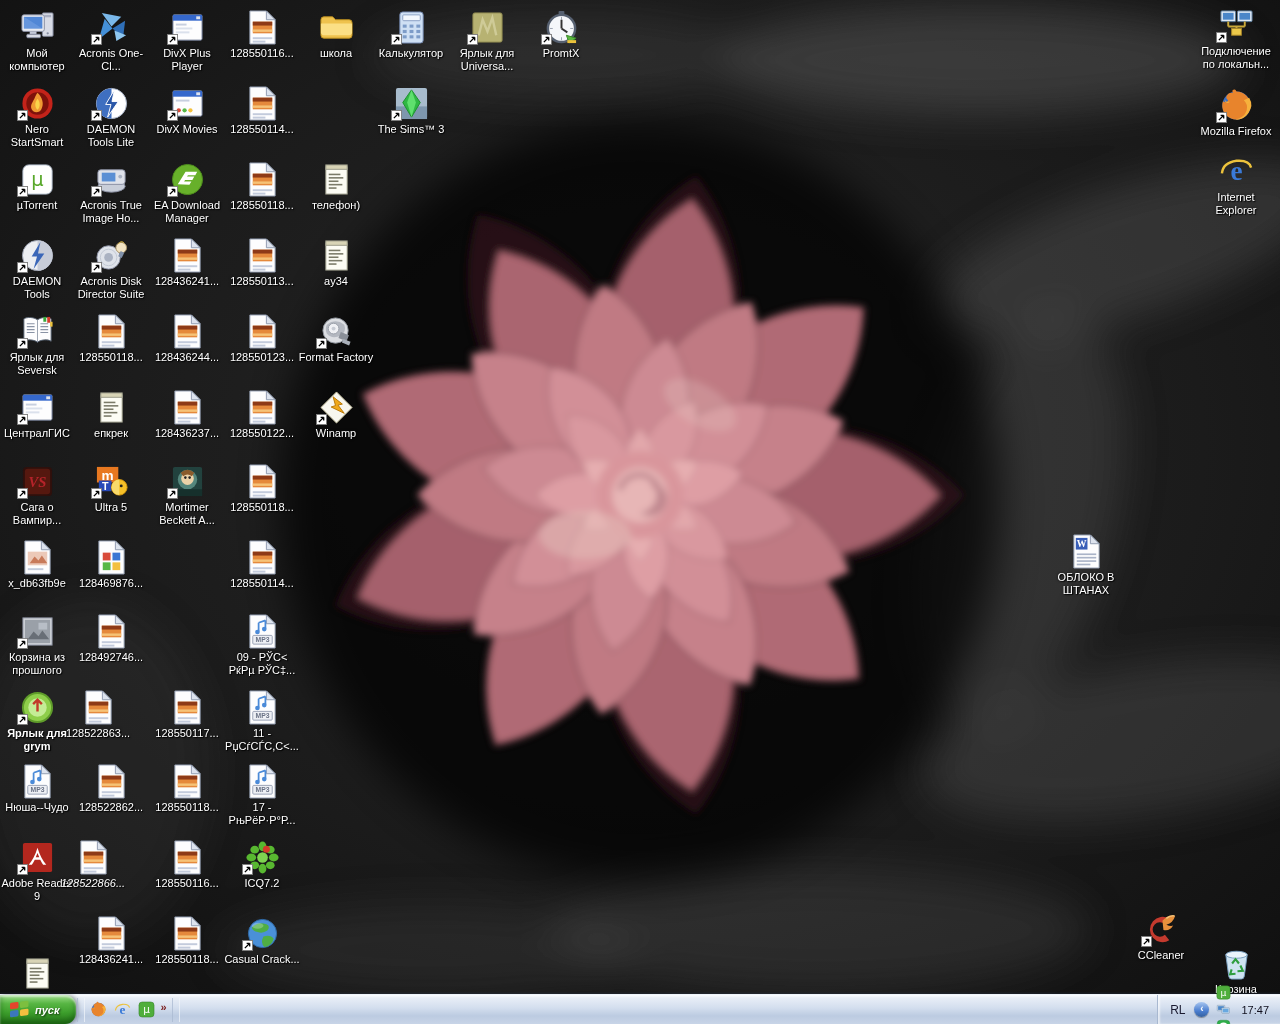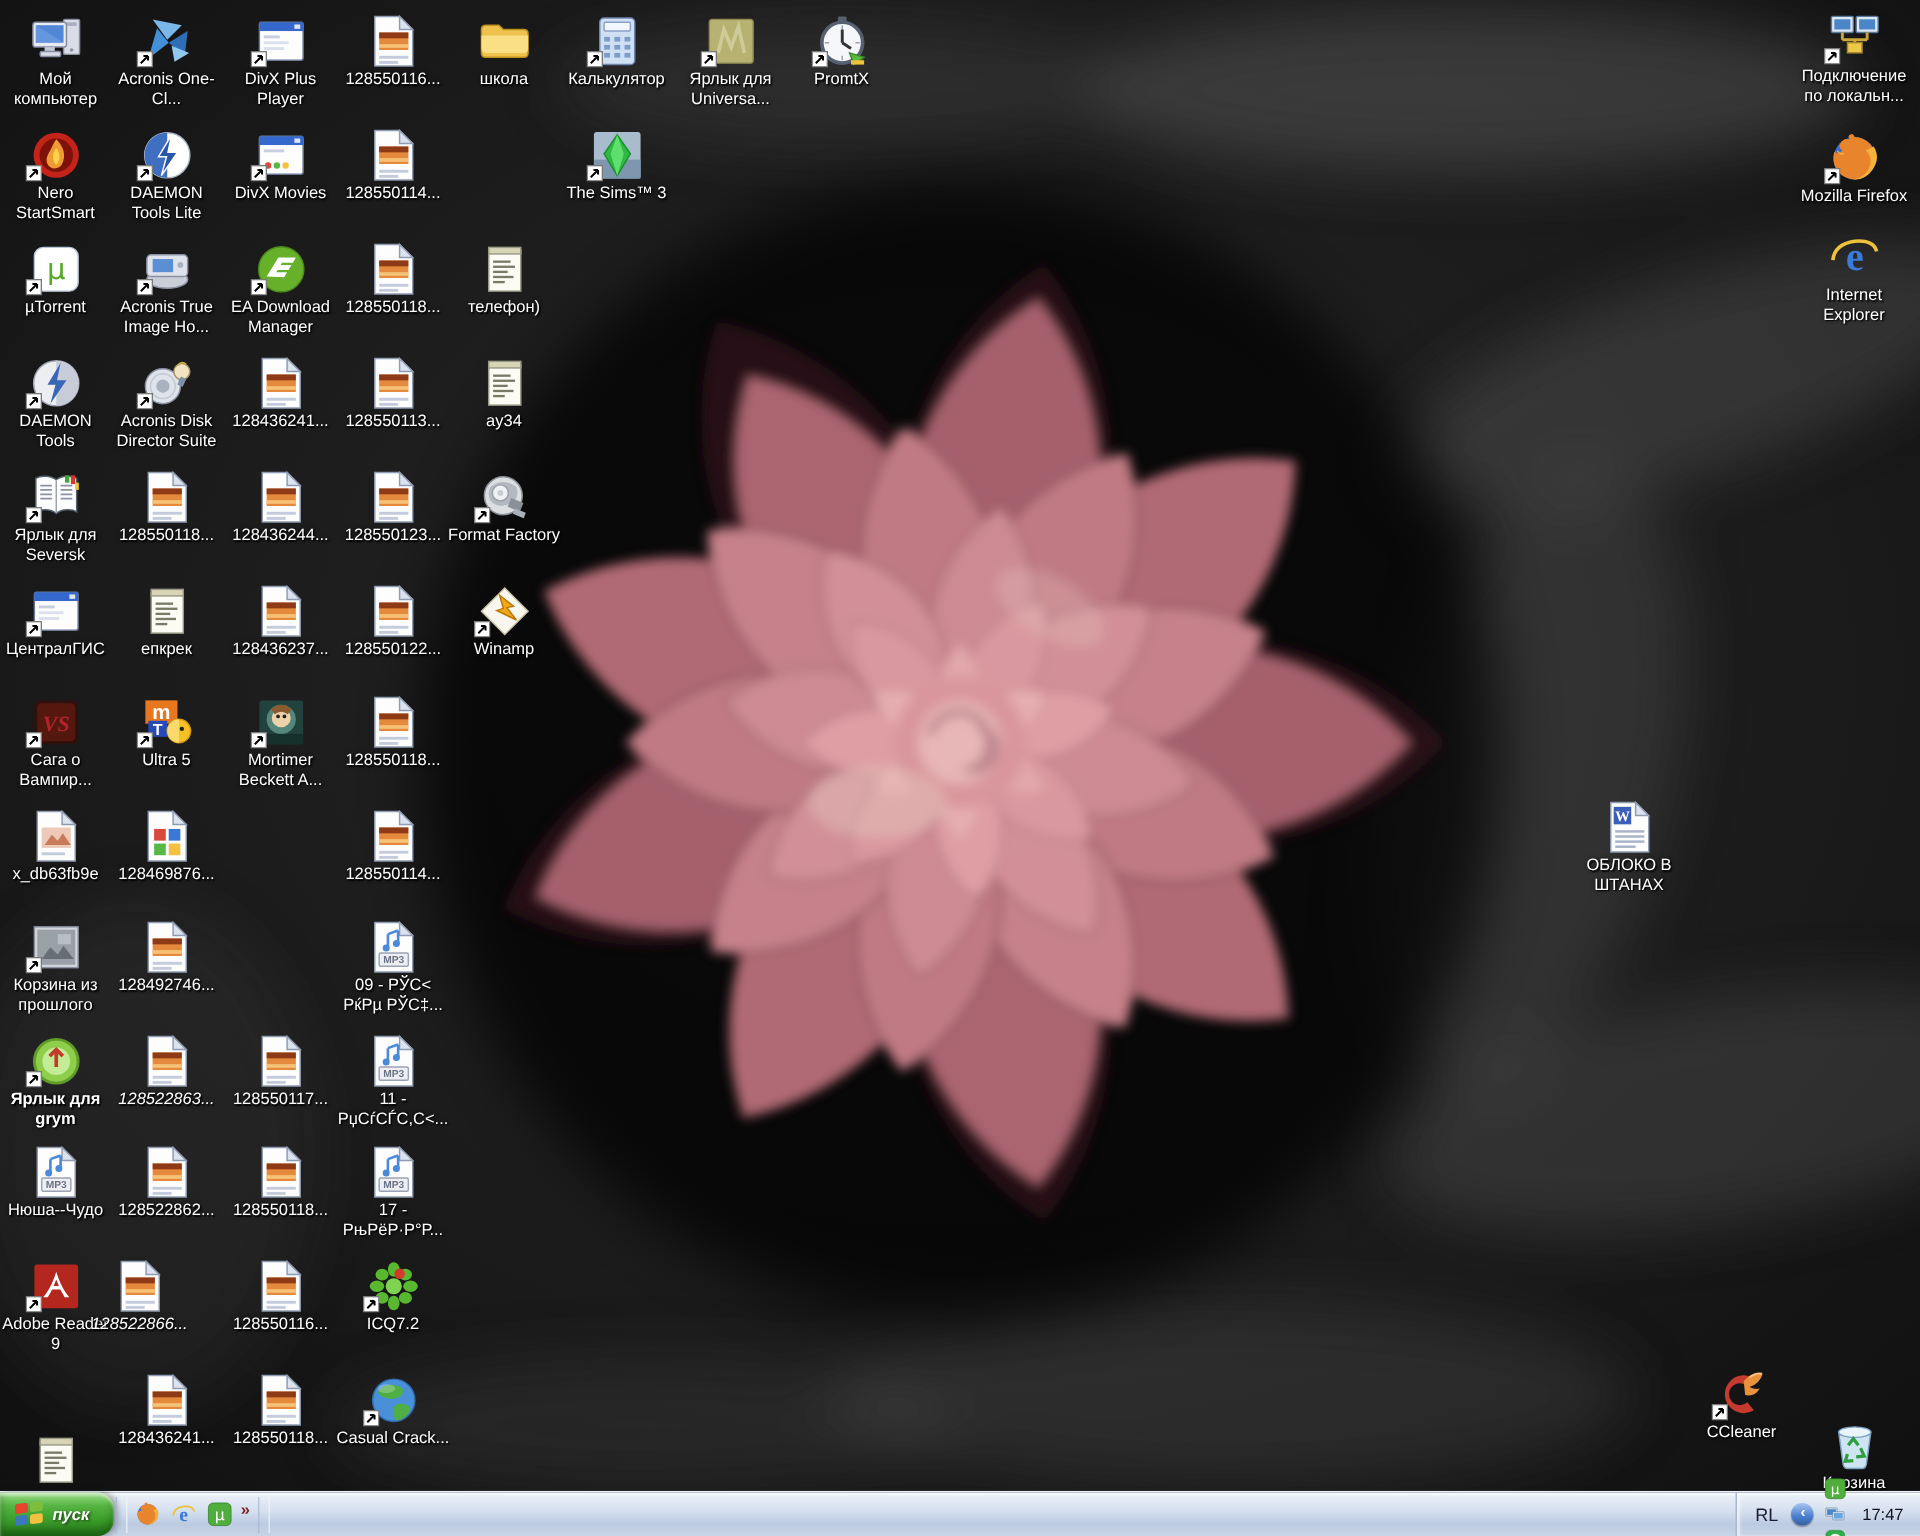--- a/index.html
+++ b/index.html
@@ -829,21 +829,21 @@
           <circle cx="18" cy="18" r="9.5" fill="#c4ec96"></circle>
           <path d="M18 10 v12 M13.5 14.5 L18 10 l4.5 4.5" stroke="#c23a2a" stroke-width="2.5" fill="none"></path>
         </svg>
         <svg class="shortcut-arrow" viewBox="0 0 10 10">
           <rect x="0.4" y="0.4" width="9.2" height="9.2" fill="#fff" stroke="#7a7a7a" stroke-width="0.8"></rect>
           <path d="M2.6 7.4 L7 3 M7 3 H4.2 M7 3 V5.8" stroke="#000" stroke-width="1.2" fill="none"></path>
         </svg>
       </div>
       <div class="ic-label">Ярлык для grym</div>
     </div>
-    <div class="desktop-icon" style="left: 73px; top: 688px; font-style: italic;">
+    <div class="desktop-icon" style="left: 60px; top: 688px;">
       <div class="ic-img">
         <svg class="g" viewBox="0 0 36 36">
           <path d="M5 1 h17 l9 9 v25 H5z" fill="#fdfdfe" stroke="#8f9bb0"></path>
           <path d="M22 1 v9 h9z" fill="#dde3ee" stroke="#8f9bb0"></path>
           <rect x="8" y="12" width="20" height="12" fill="#e5893c"></rect>
           <rect x="8" y="12" width="20" height="4" fill="#8e3a17"></rect>
           <rect x="8" y="20" width="20" height="2.5" fill="#f6c277"></rect>
           <rect x="8" y="28" width="20" height="2" fill="#c3cbdc"></rect>
           <rect x="8" y="31.5" width="13" height="2" fill="#c3cbdc"></rect>
         </svg>

